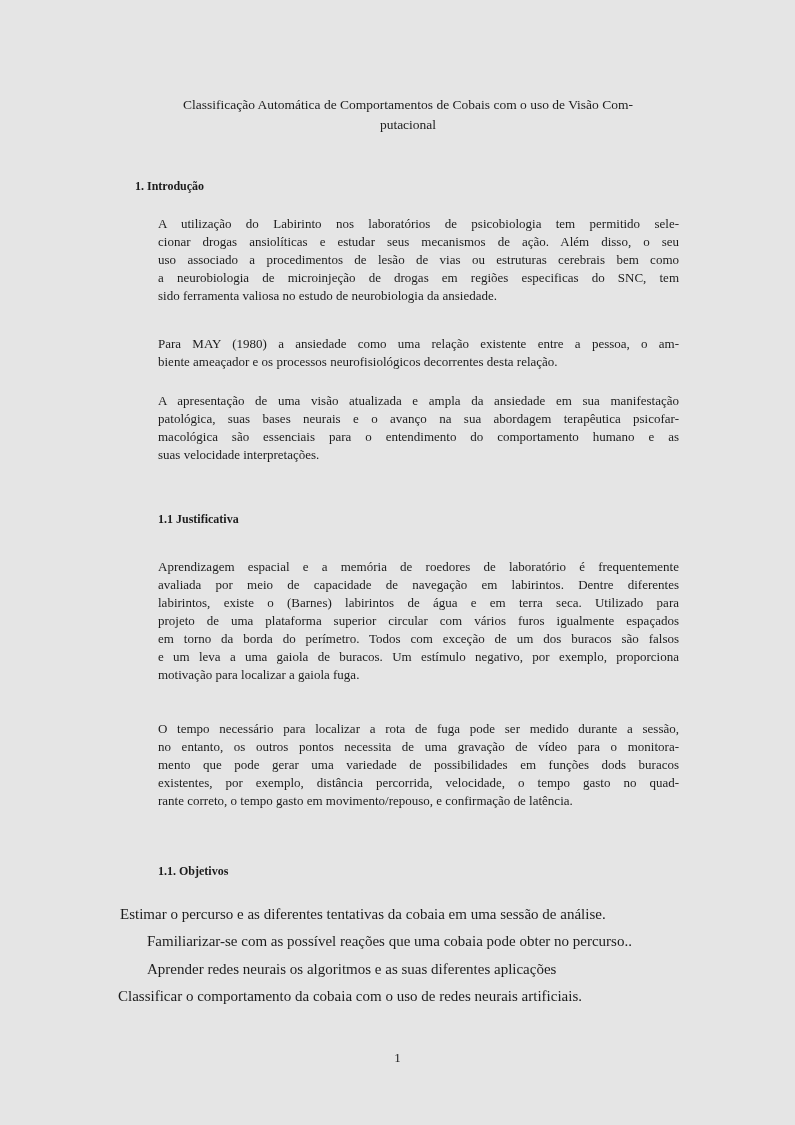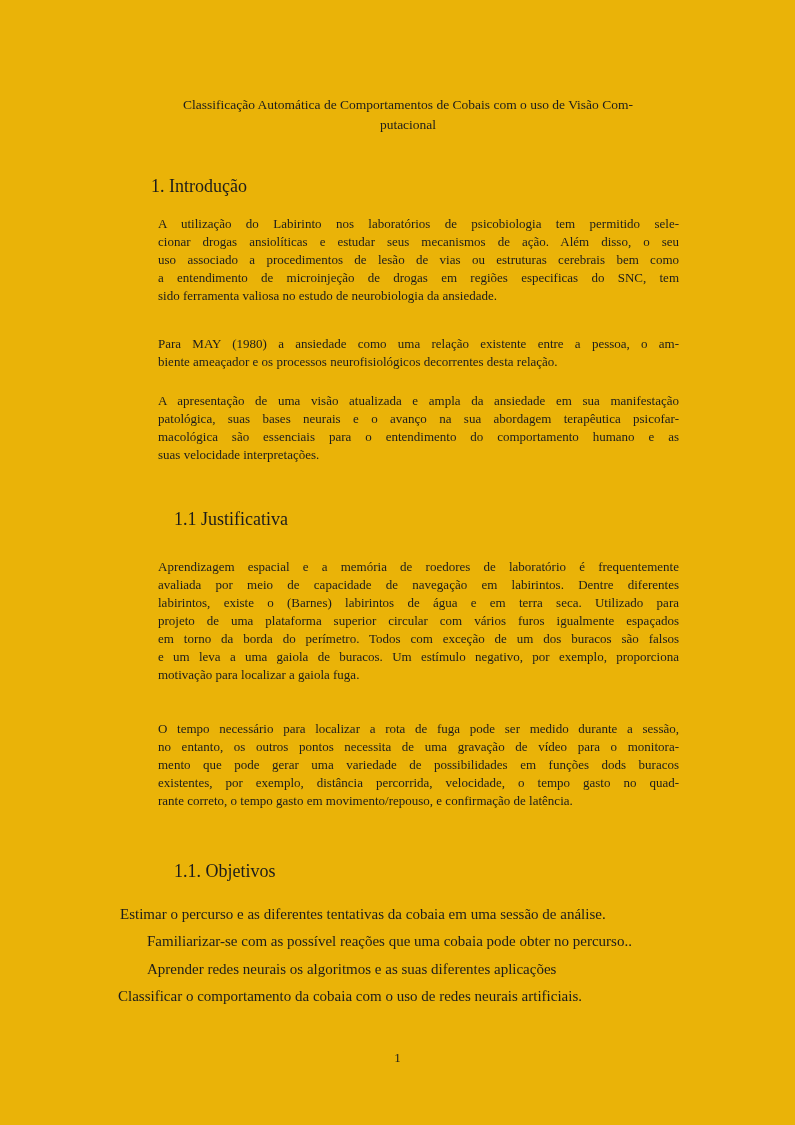--- a/index.html
+++ b/index.html
@@ -1,41 +1,40 @@
 <!DOCTYPE html>
 <html><head>
 <meta charset="utf-8">
 <style>
   * { margin: 0; padding: 0; box-sizing: border-box; }
   html, body { background: #ffffff; }
   .page {
     position: relative;
     width: 795px;
     height: 1125px;
-    background: #eab308;
+    background: #e5e5e5;
     font-family: "Liberation Serif", "DejaVu Serif", serif;
     color: #1c1c1c;
     overflow: hidden;
   }
   .doc-title {
     position: absolute;
     left: 128px;
     top: 95px;
     width: 560px;
     text-align: center;
     font-size: 13.5px;
     line-height: 20px;
   }
   .heading {
     position: absolute;
-    font-weight: normal;
-    font-size: 18px;
+    font-weight: bold;
+    font-size: 12px;
     line-height: 17px;
     white-space: nowrap;
-    margin-left: 16px;
   }
   .h-intro        { left: 135px; top: 178px; }
   .h-justificativa{ left: 158px; top: 511px; }
   .h-objetivos    { left: 158px; top: 863px; }
   .para {
     position: absolute;
     left: 158px;
     width: 521px;
     font-size: 13px;
     line-height: 18px;
@@ -77,21 +76,21 @@
     <div>Classificação Automática de Comportamentos de Cobais com o uso de Visão Com-</div>
     <div>putacional</div>
   </div>
 
   <div class="heading h-intro">1. Introdução</div>
 
   <div class="para p1">
     <div class="jl">A utilização do Labirinto nos laboratórios de psicobiologia tem permitido sele-</div>
     <div class="jl">cionar drogas ansiolíticas e estudar seus mecanismos de ação. Além disso, o seu</div>
     <div class="jl">uso associado a procedimentos de lesão de vias ou estruturas cerebrais bem como</div>
-    <div class="jl">a entendimento de microinjeção de drogas em regiões especificas do SNC, tem</div>
+    <div class="jl">a neurobiologia de microinjeção de drogas em regiões especificas do SNC, tem</div>
     <div class="ll">sido ferramenta valiosa no estudo de neurobiologia da ansiedade.</div>
   </div>
 
   <div class="para p2">
     <div class="jl">Para MAY (1980) a ansiedade como uma relação existente entre a pessoa, o am-</div>
     <div class="ll">biente ameaçador e os processos neurofisiológicos decorrentes desta relação.</div>
   </div>
 
   <div class="para p3">
     <div class="jl">A apresentação de uma visão atualizada e ampla da ansiedade em sua manifestação</div>

